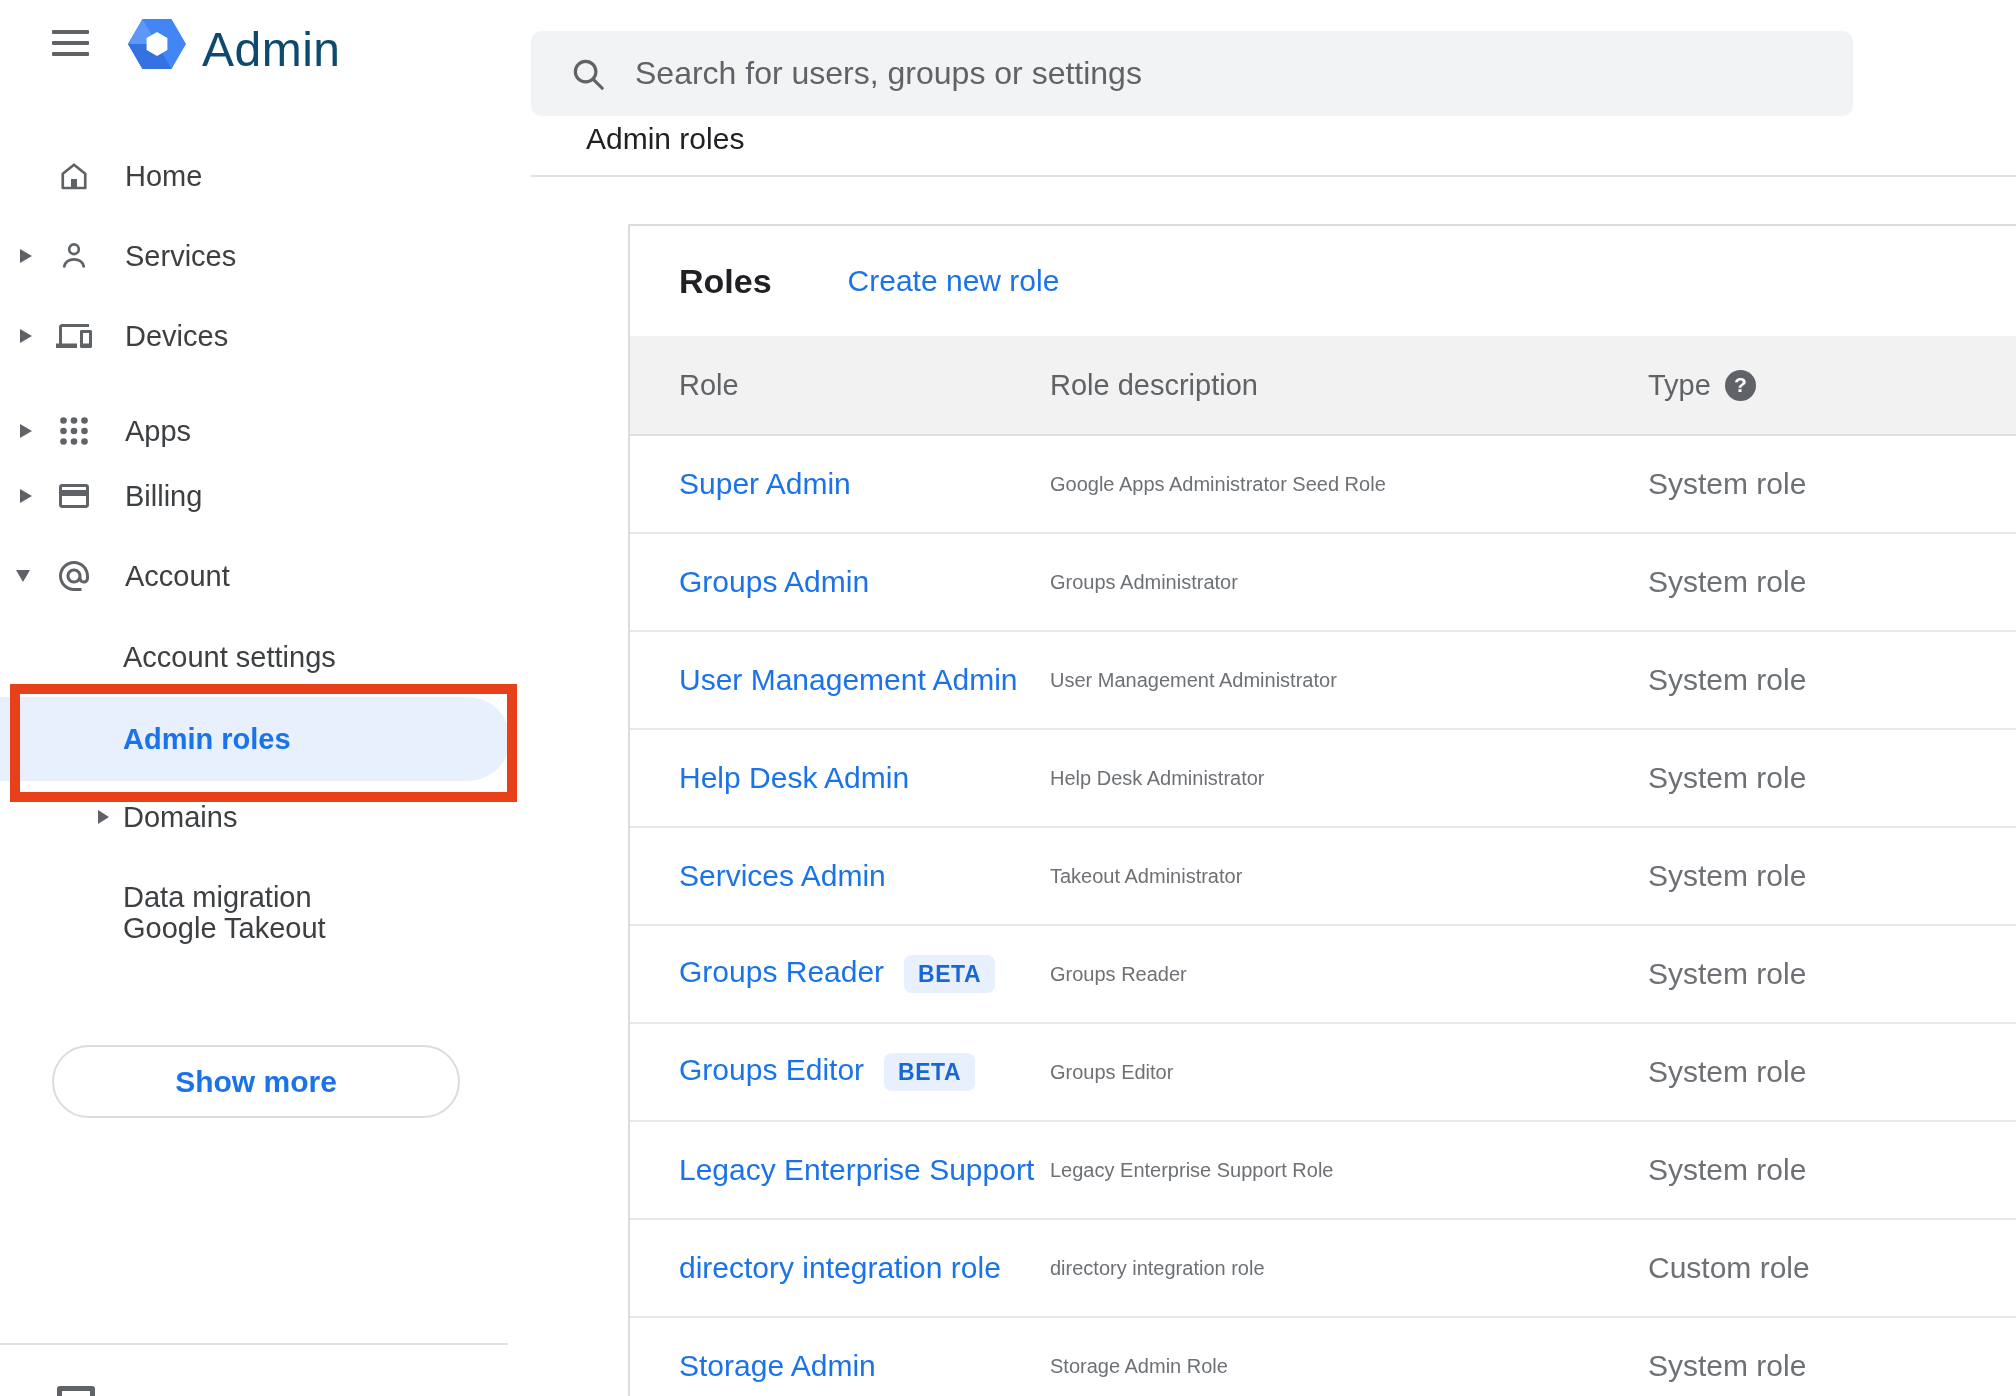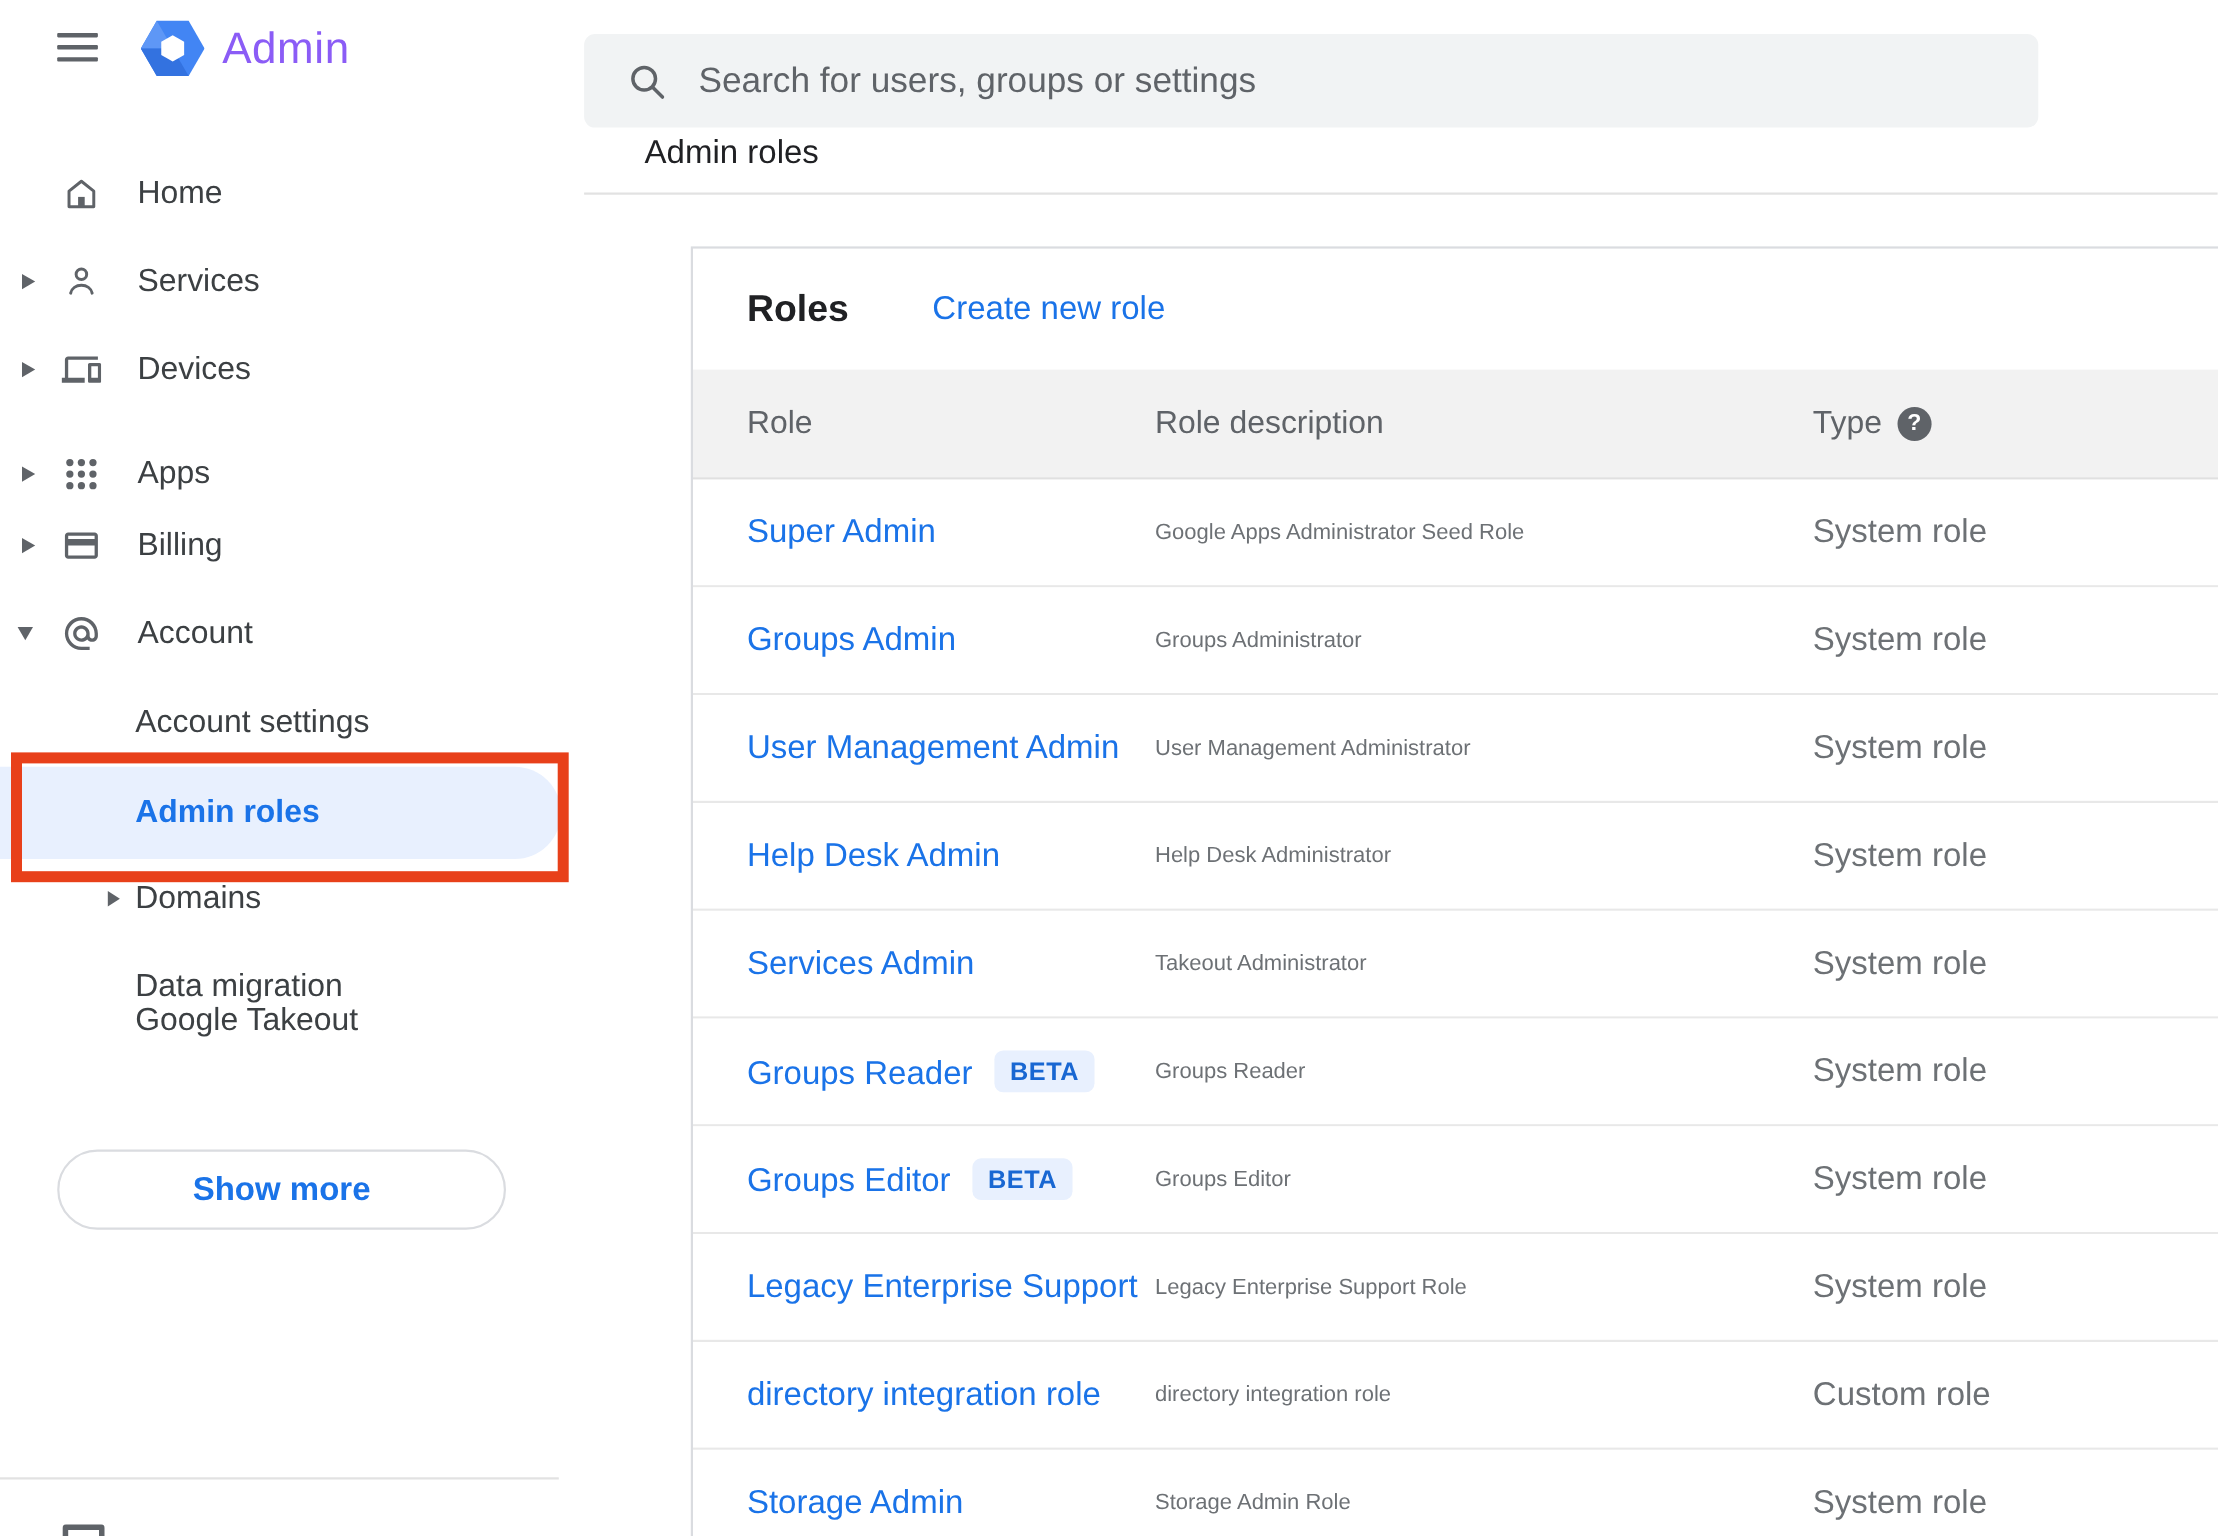--- a/index.html
+++ b/index.html
@@ -4,21 +4,21 @@
 <style>
   * { margin:0; padding:0; box-sizing:border-box; }
   html,body { width:2016px; height:1396px; overflow:hidden; background:#fff;
               font-family:"Liberation Sans", sans-serif; color:#202124; }
 
   
   #sidebar { position:absolute; left:0; top:0; width:531px; height:1396px; background:#fff; }
   #hamburger { position:absolute; left:52px; top:30px; width:37px; height:26px; cursor:pointer; }
   #hamburger .bar { width:37px; height:4px; background:#5f6368; border-radius:1px; margin-bottom:7px; }
   #logo { position:absolute; left:128px; top:15px; width:58px; height:58px; }
-  #logo-text { position:absolute; left:202px; top:22px; font-size:40px; color:#8b5cf6; letter-spacing:0.5px; }
+  #logo-text { position:absolute; left:202px; top:22px; font-size:48px; color:#0c4a6e; letter-spacing:0.5px; }
 
   .nav-item { position:absolute; left:0; width:531px; height:80px; cursor:pointer; }
   .nav-icon { position:absolute; left:56px; top:50%; transform:translateY(-50%); width:36px; height:36px; }
   .nav-icon svg { width:36px; height:36px; display:block; }
   .nav-label { position:absolute; left:125px; top:50%; transform:translateY(-50%);
                font-size:29px; color:#3c4043; white-space:nowrap; }
   .arrow-right { position:absolute; left:20px; top:50%; transform:translateY(-50%); width:0; height:0;
                  border-left:12px solid #5f6368; border-top:7px solid transparent; border-bottom:7px solid transparent; }
   .arrow-down  { position:absolute; left:16px; top:50%; transform:translateY(-50%); width:0; height:0;
                  border-top:12px solid #5f6368; border-left:7px solid transparent; border-right:7px solid transparent; }
@@ -57,21 +57,21 @@
   #card-title { font-size:34px; font-weight:600; color:#202124; }
   #create-link { margin-left:76px; font-size:30px; color:#1a73e8; text-decoration:none; cursor:pointer; }
   .grid-row { display:grid; grid-template-columns:371px 598px 1fr; align-items:center; padding-left:49px; }
   #thead { height:100px; background:#f2f2f2; border-bottom:2px solid #e0e0e0; }
   .th { font-size:29px; color:#5f6368; }
   .type-head { display:flex; align-items:center; }
   #help-icon { margin-left:14px; width:31px; height:31px; border-radius:50%; background:#5f6368;
                color:#fff; font-size:21px; font-weight:bold; display:flex; align-items:center;
                justify-content:center; cursor:pointer; }
   .trow { height:98px; border-bottom:2px solid #e8e8e8; background:#fff; }
-  .role-cell { display:flex; align-items:flex-end; }
+  .role-cell { display:flex; align-items:flex-start; }
   .role-link { font-size:30px; color:#1a73e8; text-decoration:none; cursor:pointer; white-space:nowrap; }
   .desc { font-size:20px; color:#6d7175; white-space:nowrap; }
   .type { font-size:30px; color:#6d7175; white-space:nowrap; }
   .beta-badge { margin-left:20px; height:38px; padding:0 14px; border-radius:8px; background:#e8f0fe;
                 color:#1967d2; font-size:23px; font-weight:bold; letter-spacing:0.5px;
                 display:inline-flex; align-items:center; }
 </style>
 </head>
 <body>
 

